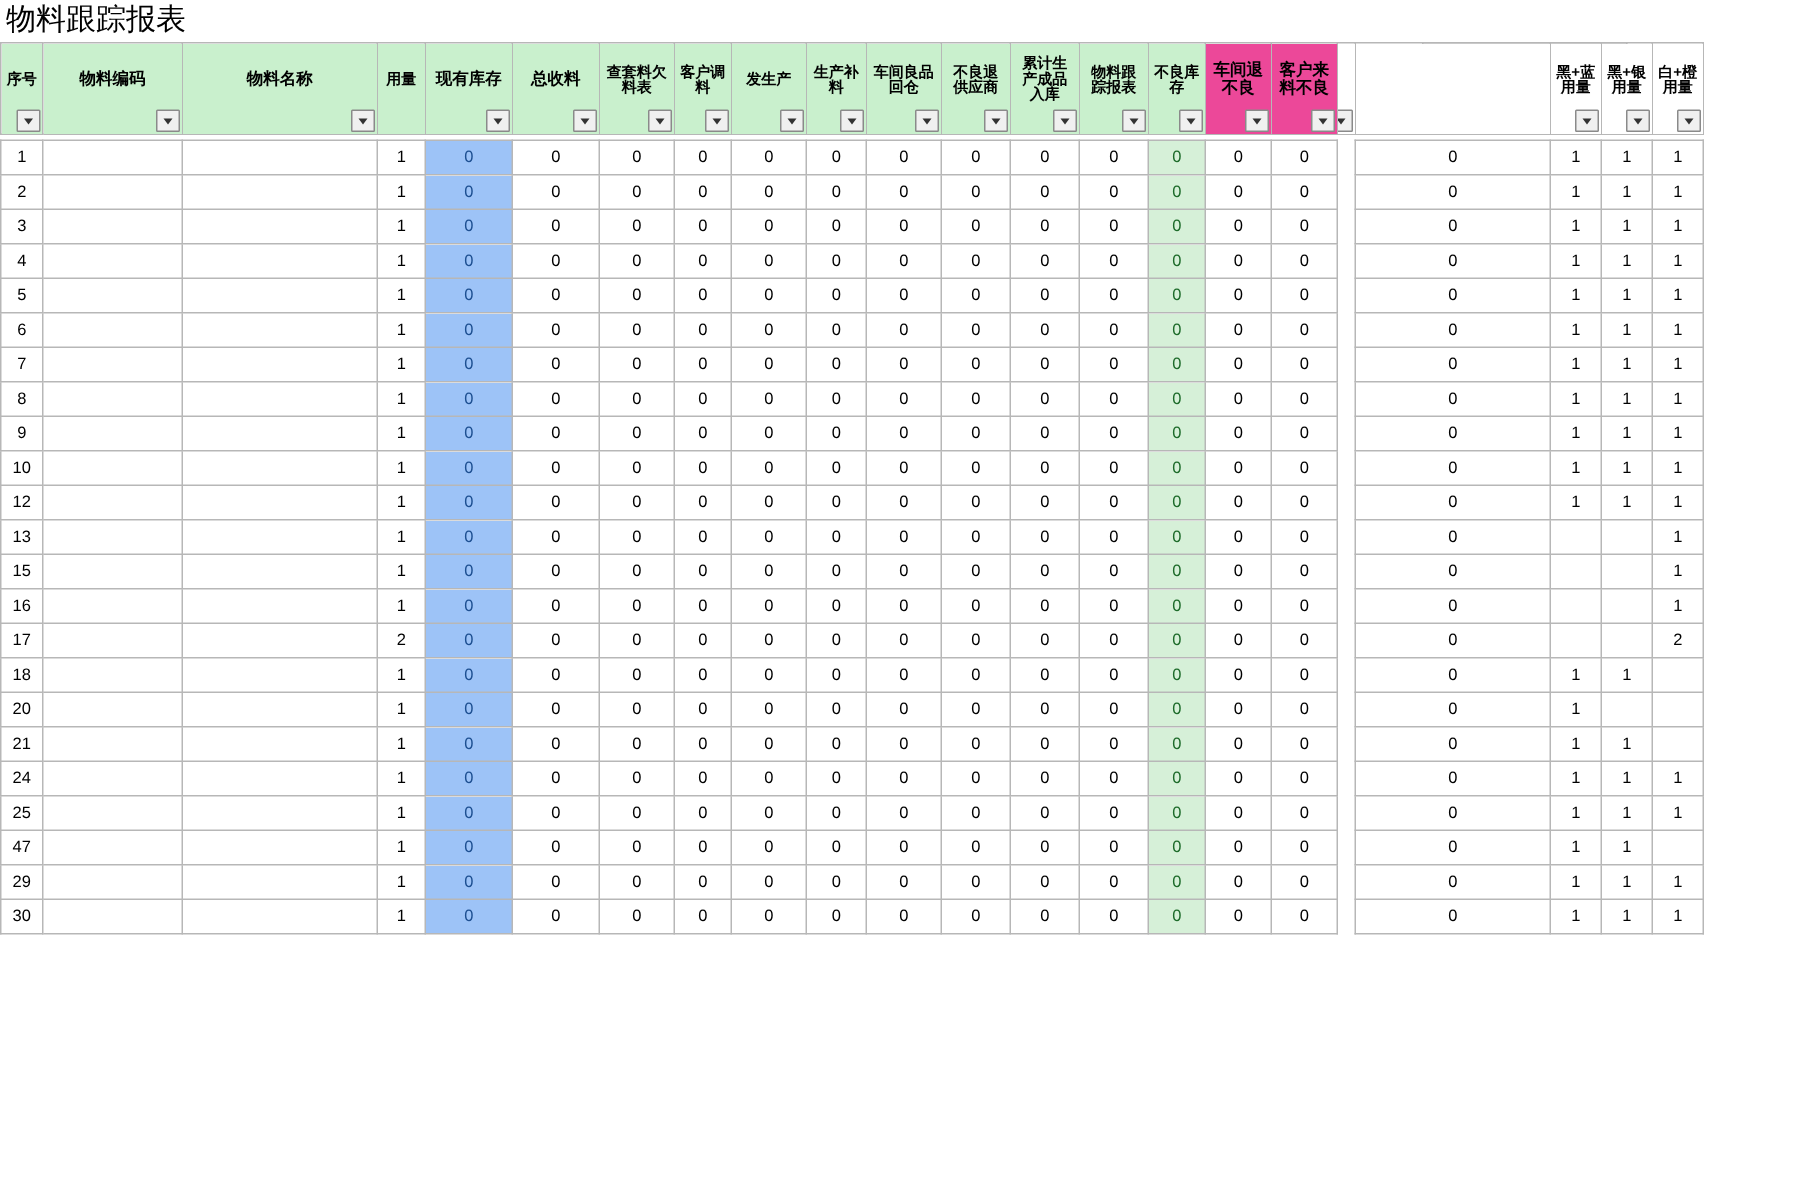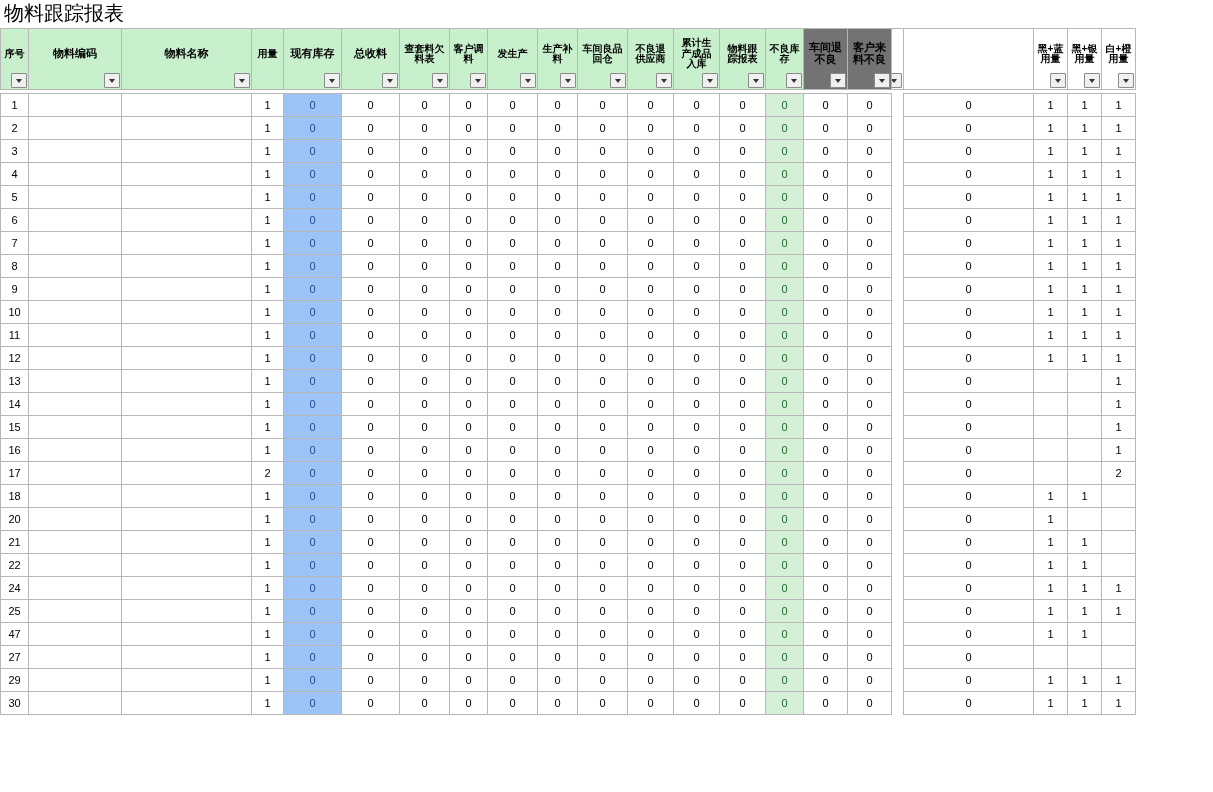--- a/index.html
+++ b/index.html
@@ -12,21 +12,21 @@
   table.grid{border-collapse:collapse;table-layout:fixed;}
   table.grid td,table.grid th{
     border:1px solid #b7b7b7;font-size:11px;color:#000;padding:0;
     text-align:center;vertical-align:middle;overflow:hidden;white-space:normal;
   }
   
   #hdrWrap{position:absolute;left:0;top:28px;}
   .hdr td{background:#c9f0cd;font-weight:bold;font-size:12px;height:60px;position:relative;}
   .hdr td.small{font-size:11px;margin-left:44px;}
   .hdr td.tiny{font-size:10px;}
-  .hdr td.orange{background:#737373;}
+  .hdr td.orange{background:#ec4899;}
   .hdr td.plain{background:#c9f0cd;}
   .hdr td.white{background:#ffffff;font-weight:bold;}
   .filter{
     position:absolute;right:1px;bottom:1px;width:14px;height:13px;
     background:#f0f0f0;border:1px solid #8a8a8a;border-radius:1px;
     display:flex;align-items:center;justify-content:center;
   }
   .filter:after{
     content:"";display:block;width:0;height:0;
     border-left:3px solid transparent;border-right:3px solid transparent;
@@ -442,44 +442,20 @@
             <td class="defect">0</td>
             <td>0</td>
             <td>0</td>
             <td class="gap"></td>
             <td>0</td>
             <td>1</td>
             <td>1</td>
             <td>1</td>
           </tr>
           <tr>
-            <td class="idx">11</td>
-            <td class="blank"></td>
-            <td class="blank"></td>
-            <td>1</td>
-            <td class="stock">0</td>
-            <td>0</td>
-            <td>0</td>
-            <td>0</td>
-            <td>0</td>
-            <td>0</td>
-            <td>0</td>
-            <td>0</td>
-            <td>0</td>
-            <td>0</td>
-            <td class="defect">0</td>
-            <td>0</td>
-            <td>0</td>
-            <td class="gap"></td>
-            <td>0</td>
-            <td>1</td>
-            <td>1</td>
-            <td>1</td>
-          </tr>
-          <tr>
             <td class="idx">12</td>
             <td class="blank"></td>
             <td class="blank"></td>
             <td>1</td>
             <td class="stock">0</td>
             <td>0</td>
             <td>0</td>
             <td>0</td>
             <td>0</td>
             <td>0</td>
@@ -514,44 +490,20 @@
             <td class="defect">0</td>
             <td>0</td>
             <td>0</td>
             <td class="gap"></td>
             <td>0</td>
             <td></td>
             <td></td>
             <td>1</td>
           </tr>
           <tr>
-            <td class="idx">14</td>
-            <td class="blank"></td>
-            <td class="blank"></td>
-            <td>1</td>
-            <td class="stock">0</td>
-            <td>0</td>
-            <td>0</td>
-            <td>0</td>
-            <td>0</td>
-            <td>0</td>
-            <td>0</td>
-            <td>0</td>
-            <td>0</td>
-            <td>0</td>
-            <td class="defect">0</td>
-            <td>0</td>
-            <td>0</td>
-            <td class="gap"></td>
-            <td>0</td>
-            <td></td>
-            <td></td>
-            <td>1</td>
-          </tr>
-          <tr>
             <td class="idx">15</td>
             <td class="blank"></td>
             <td class="blank"></td>
             <td>1</td>
             <td class="stock">0</td>
             <td>0</td>
             <td>0</td>
             <td>0</td>
             <td>0</td>
             <td>0</td>
@@ -682,44 +634,20 @@
             <td class="defect">0</td>
             <td>0</td>
             <td>0</td>
             <td class="gap"></td>
             <td>0</td>
             <td>1</td>
             <td>1</td>
             <td></td>
           </tr>
           <tr>
-            <td class="idx">22</td>
-            <td class="blank"></td>
-            <td class="blank"></td>
-            <td>1</td>
-            <td class="stock">0</td>
-            <td>0</td>
-            <td>0</td>
-            <td>0</td>
-            <td>0</td>
-            <td>0</td>
-            <td>0</td>
-            <td>0</td>
-            <td>0</td>
-            <td>0</td>
-            <td class="defect">0</td>
-            <td>0</td>
-            <td>0</td>
-            <td class="gap"></td>
-            <td>0</td>
-            <td>1</td>
-            <td>1</td>
-            <td></td>
-          </tr>
-          <tr>
             <td class="idx">24</td>
             <td class="blank"></td>
             <td class="blank"></td>
             <td>1</td>
             <td class="stock">0</td>
             <td>0</td>
             <td>0</td>
             <td>0</td>
             <td>0</td>
             <td>0</td>
@@ -775,44 +703,20 @@
             <td>0</td>
             <td>0</td>
             <td>0</td>
             <td class="defect">0</td>
             <td>0</td>
             <td>0</td>
             <td class="gap"></td>
             <td>0</td>
             <td>1</td>
             <td>1</td>
-            <td></td>
-          </tr>
-          <tr>
-            <td class="idx">27</td>
-            <td class="blank"></td>
-            <td class="blank"></td>
-            <td>1</td>
-            <td class="stock">0</td>
-            <td>0</td>
-            <td>0</td>
-            <td>0</td>
-            <td>0</td>
-            <td>0</td>
-            <td>0</td>
-            <td>0</td>
-            <td>0</td>
-            <td>0</td>
-            <td class="defect">0</td>
-            <td>0</td>
-            <td>0</td>
-            <td class="gap"></td>
-            <td>0</td>
-            <td></td>
-            <td></td>
             <td></td>
           </tr>
           <tr>
             <td class="idx">29</td>
             <td class="blank"></td>
             <td class="blank"></td>
             <td>1</td>
             <td class="stock">0</td>
             <td>0</td>
             <td>0</td>

